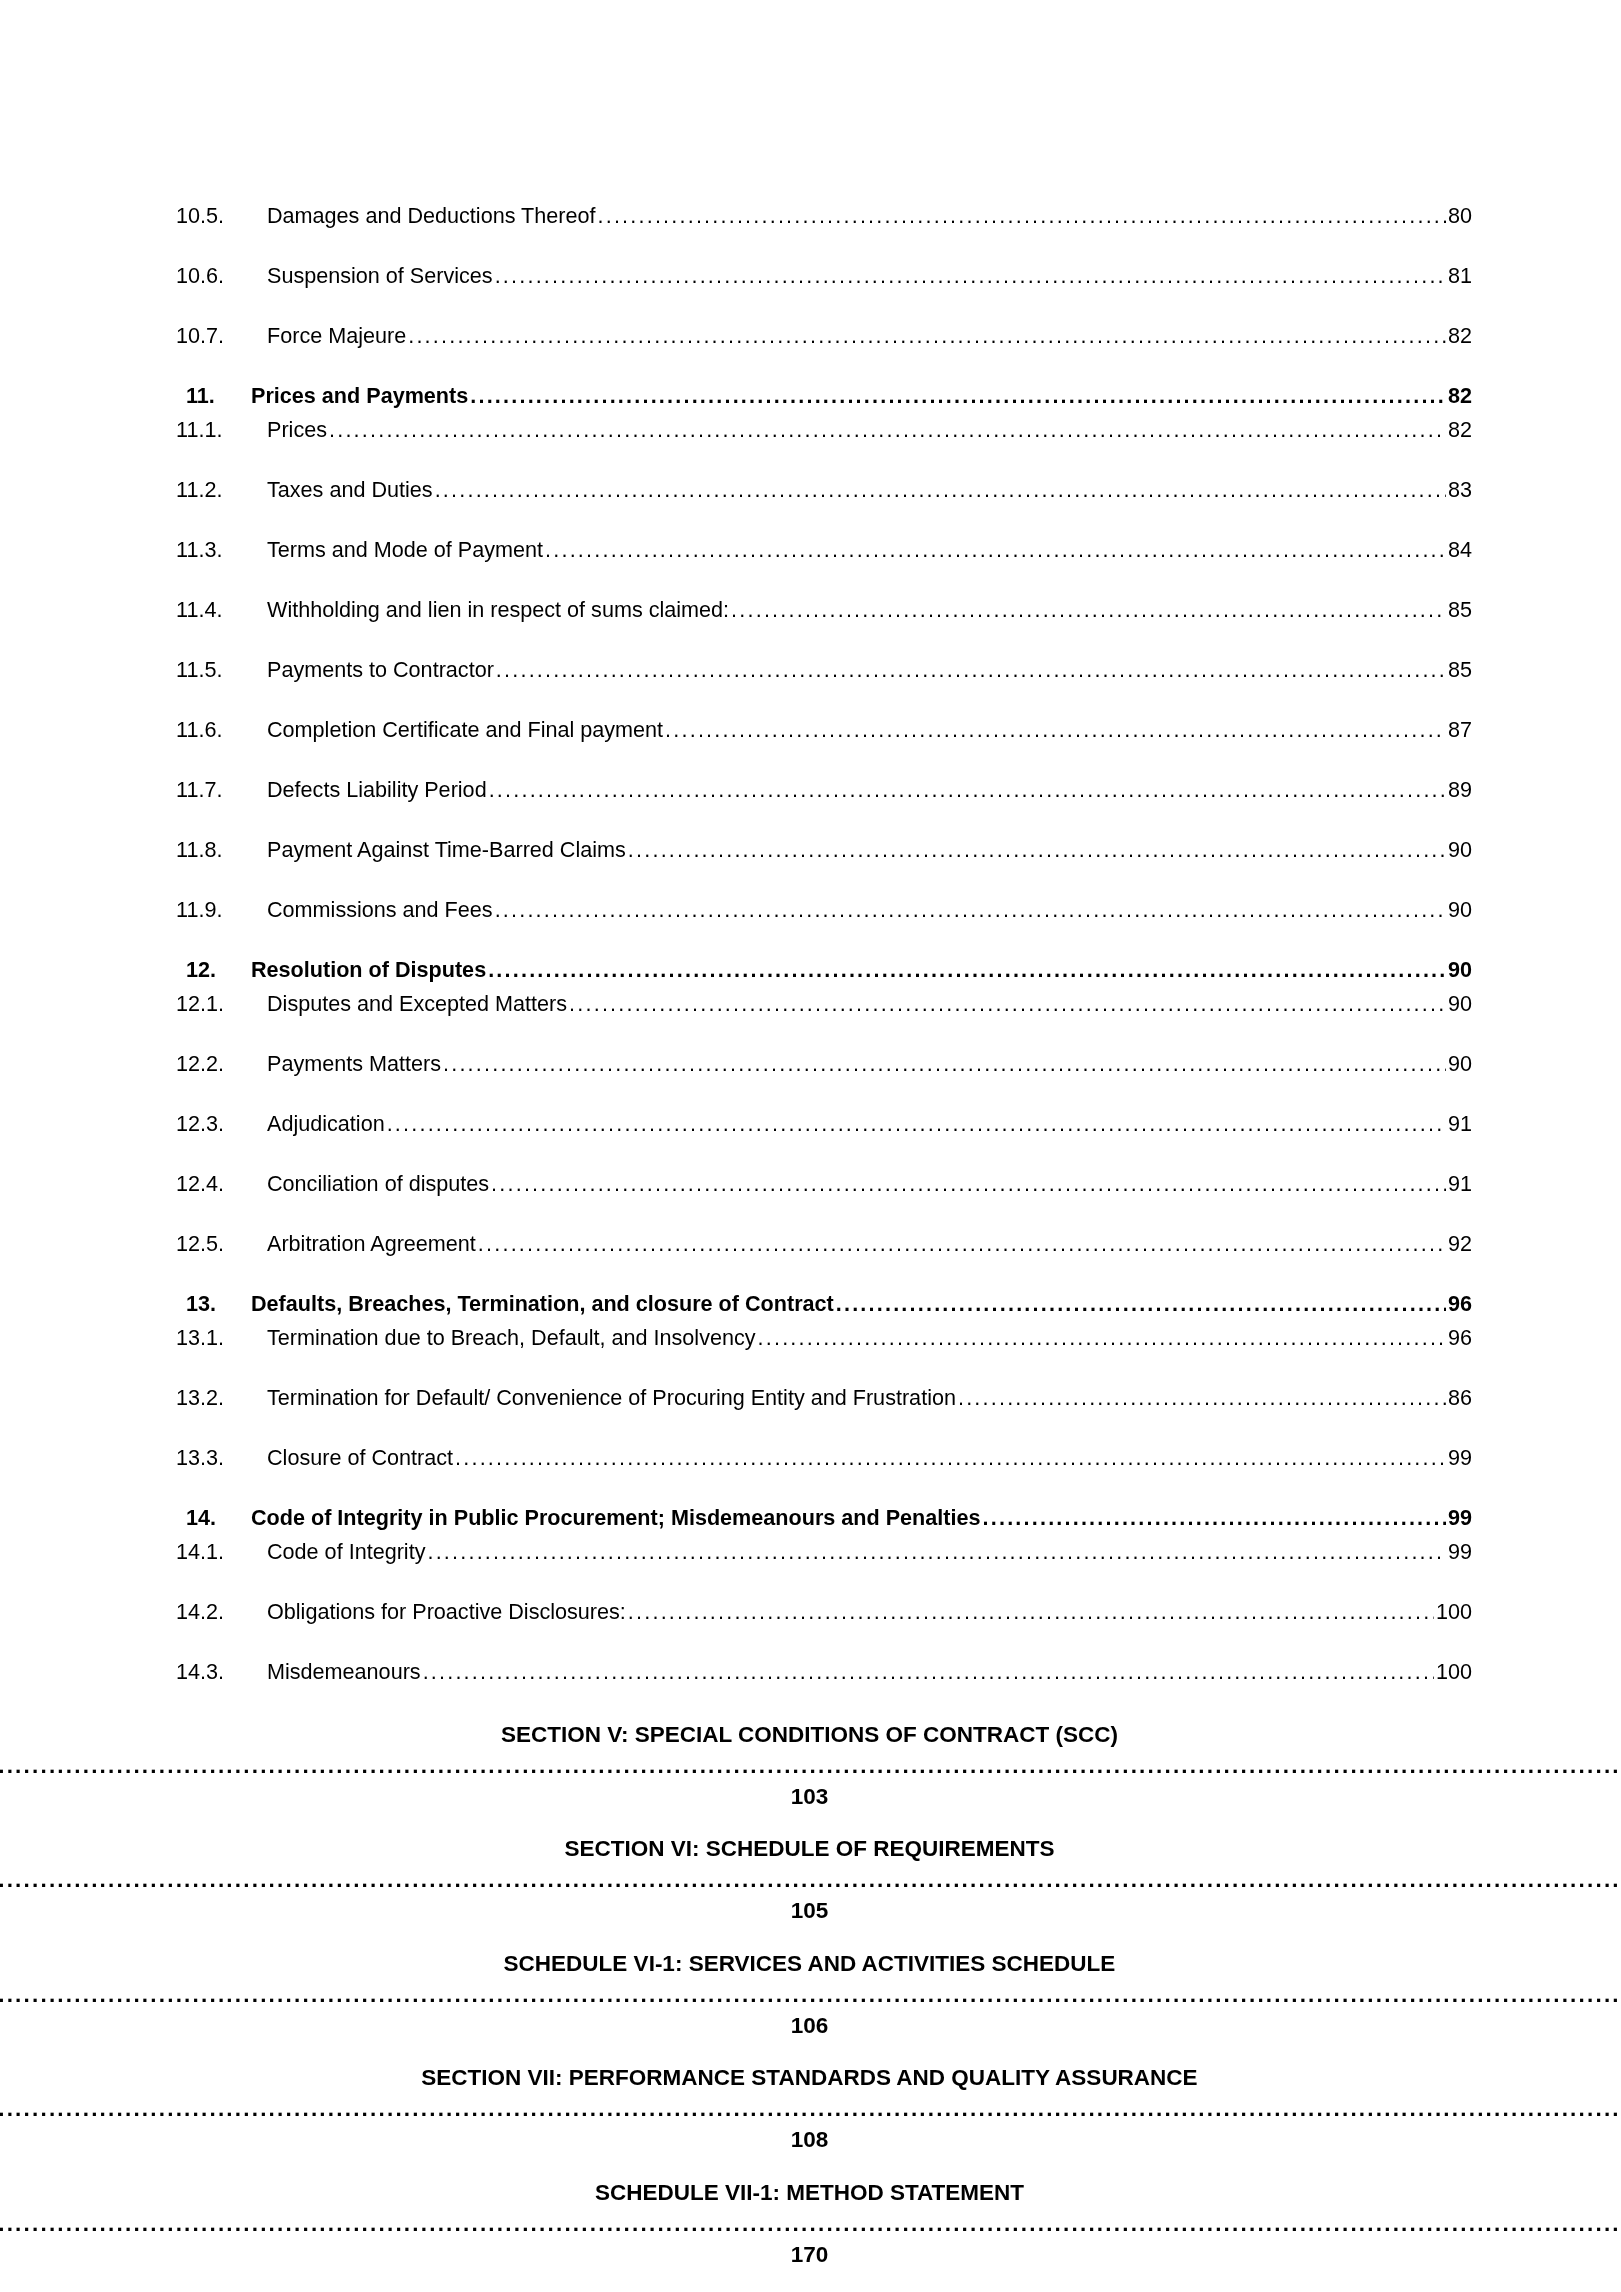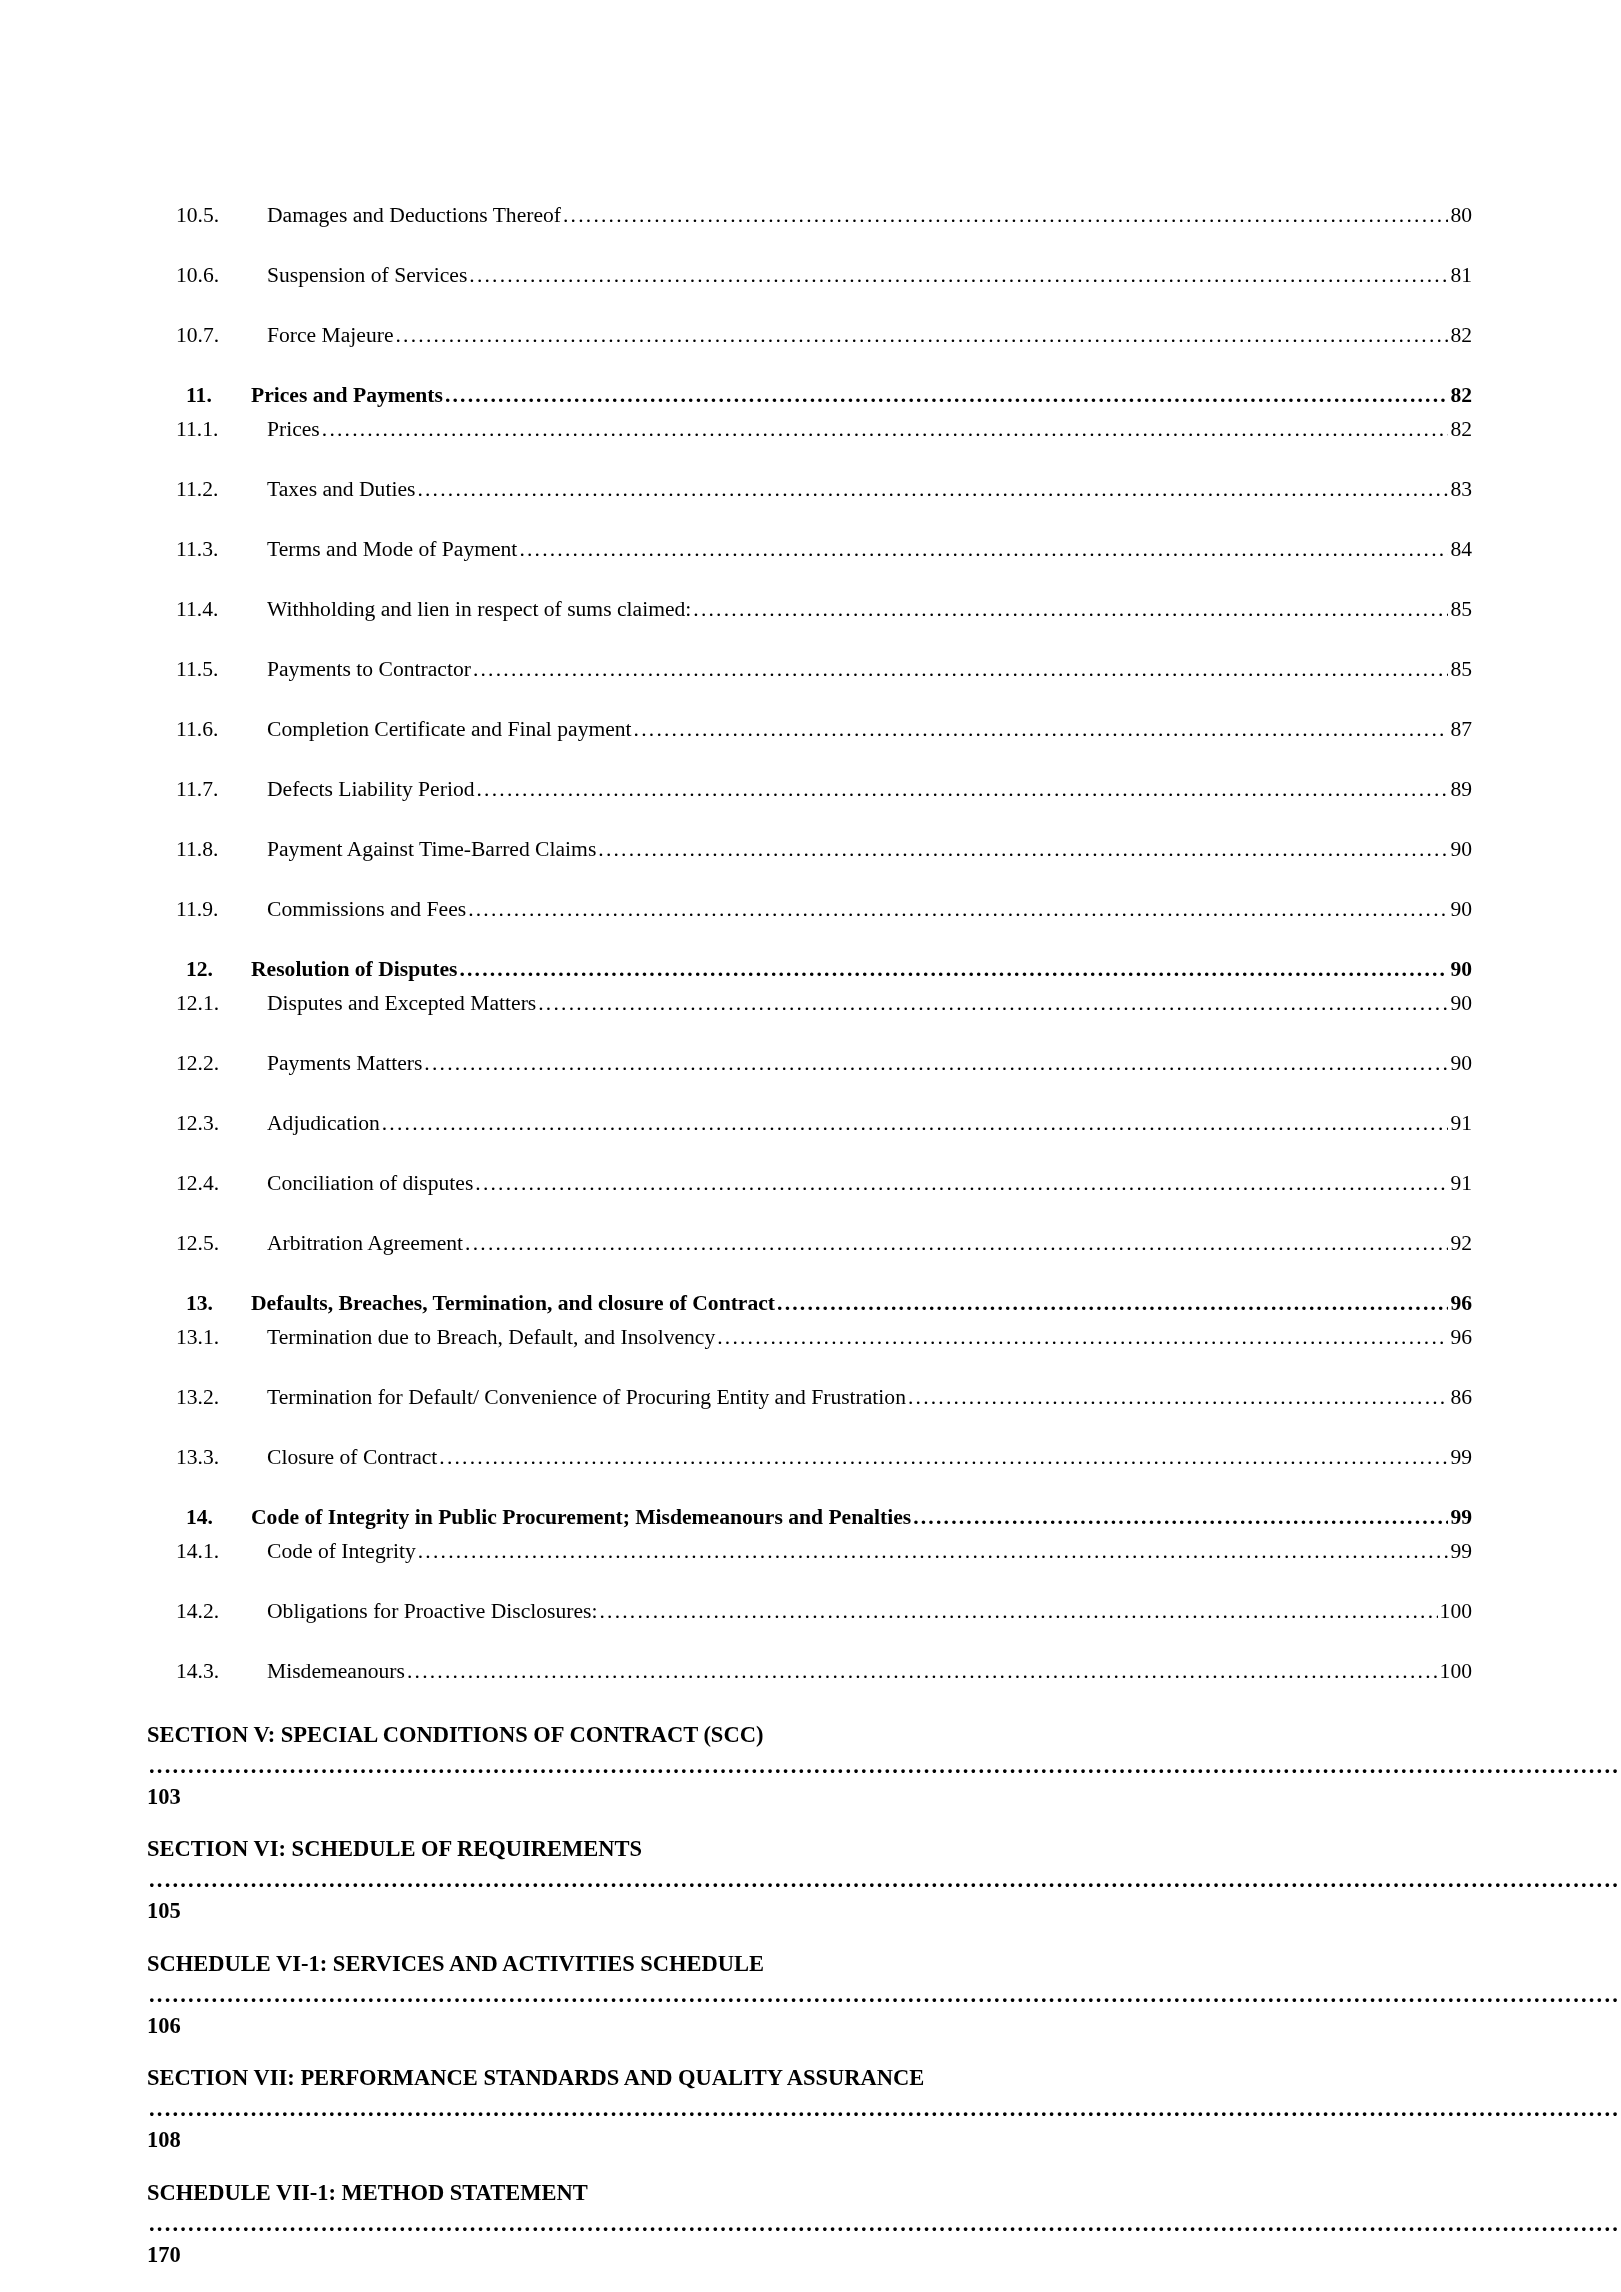--- a/index.html
+++ b/index.html
@@ -19,25 +19,24 @@
     min-height: 2293px;
     box-sizing: border-box;
     padding: 170px 149px 39px 147px;
     background: #ffffff;
   }
   .toc-list {
     width: 100%;
   }
   .entry {
     display: flex;
-    align-items: flex-start;
+    align-items: center;
     font-size: 21.6px;
     line-height: 29px;
     white-space: nowrap;
-    font-family: Liberation Serif, serif;
   }
   .entry .num {
     flex: none;
   }
   .entry .title {
     flex: none;
   }
   .entry .dots {
     flex: 1 1 auto;
     overflow: hidden;

